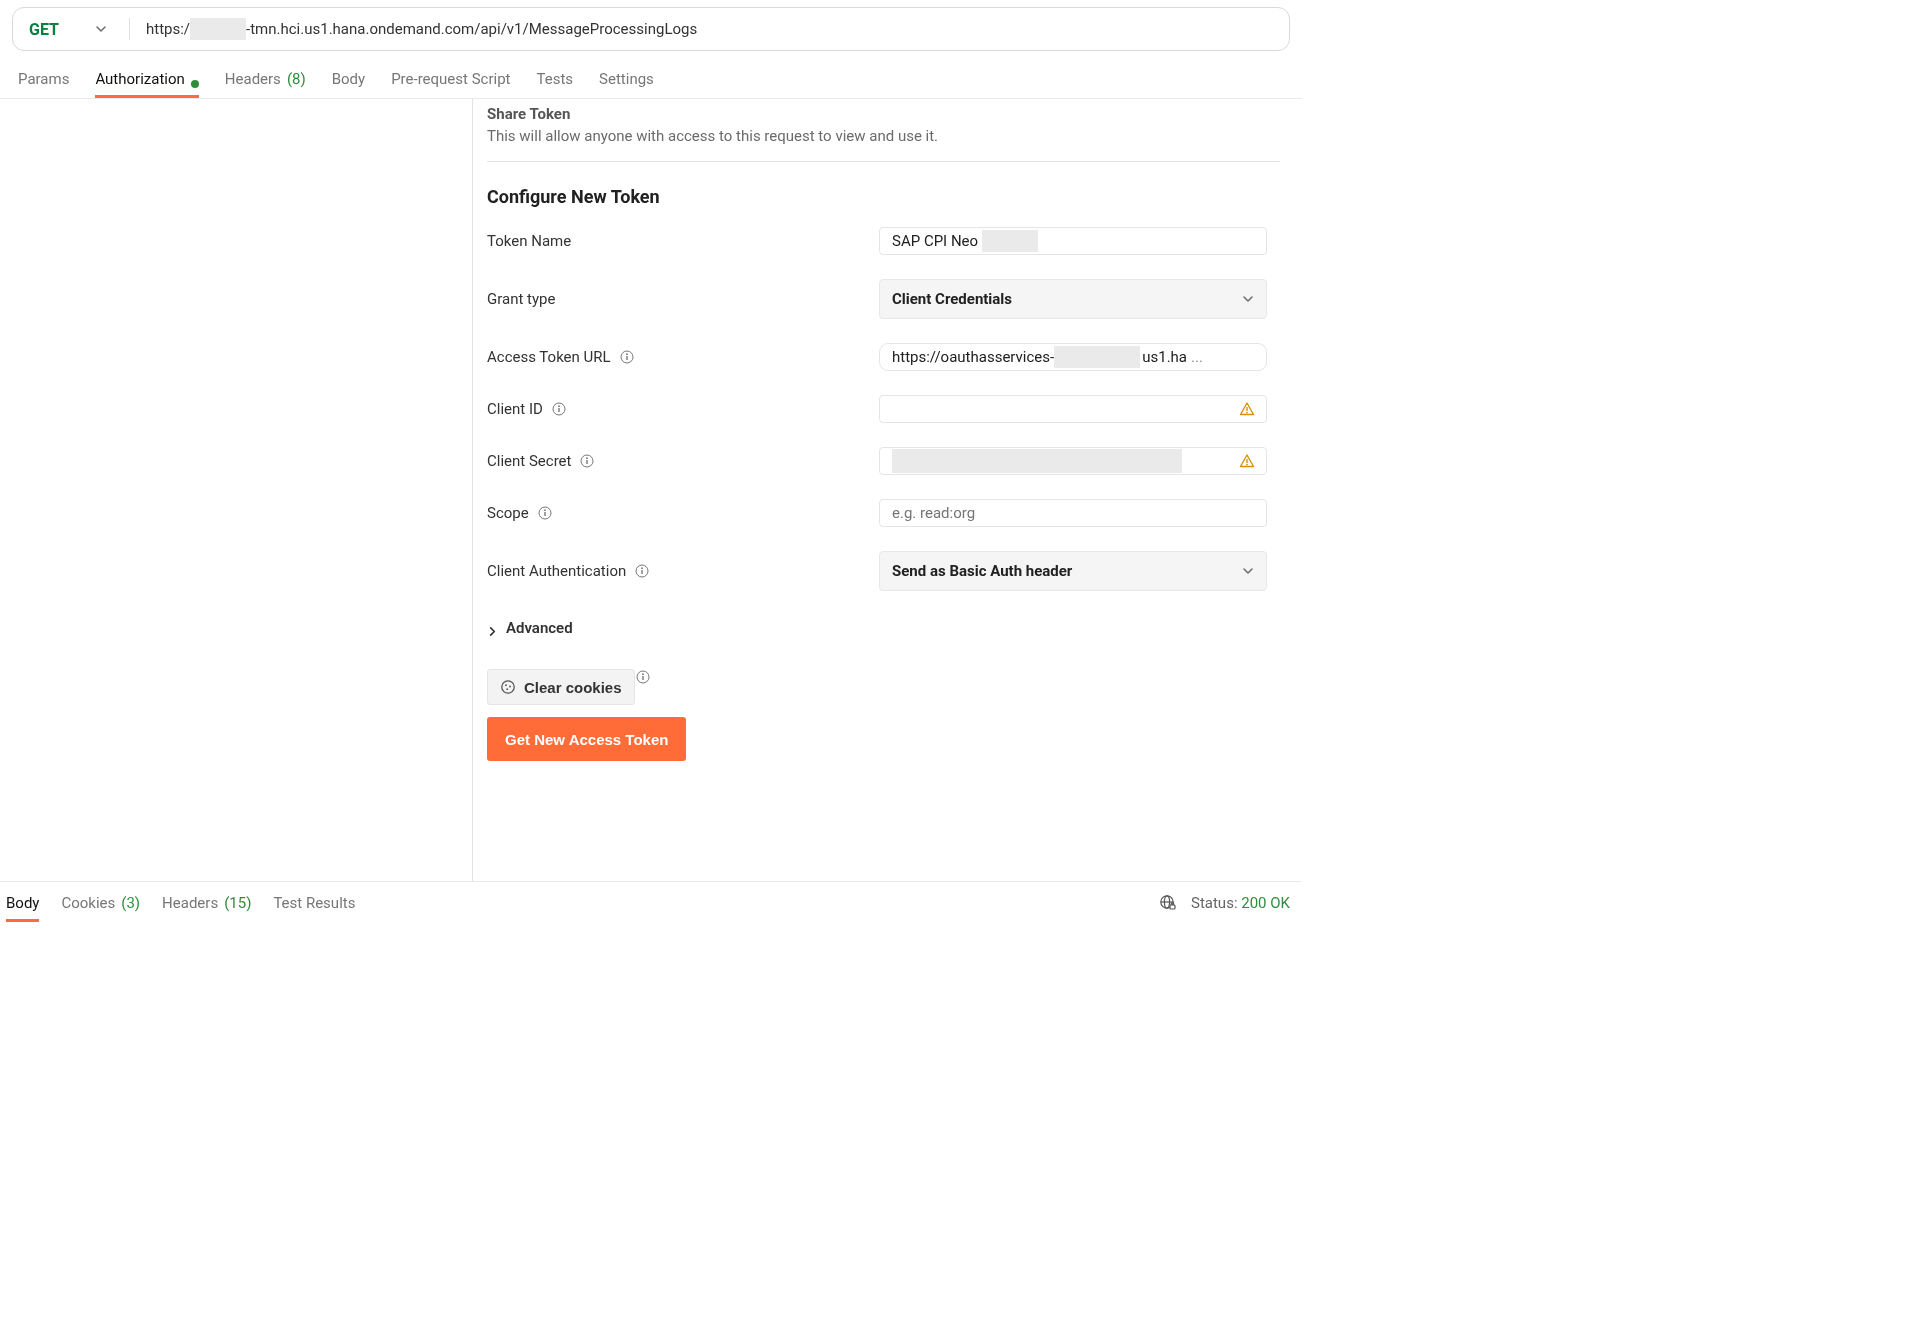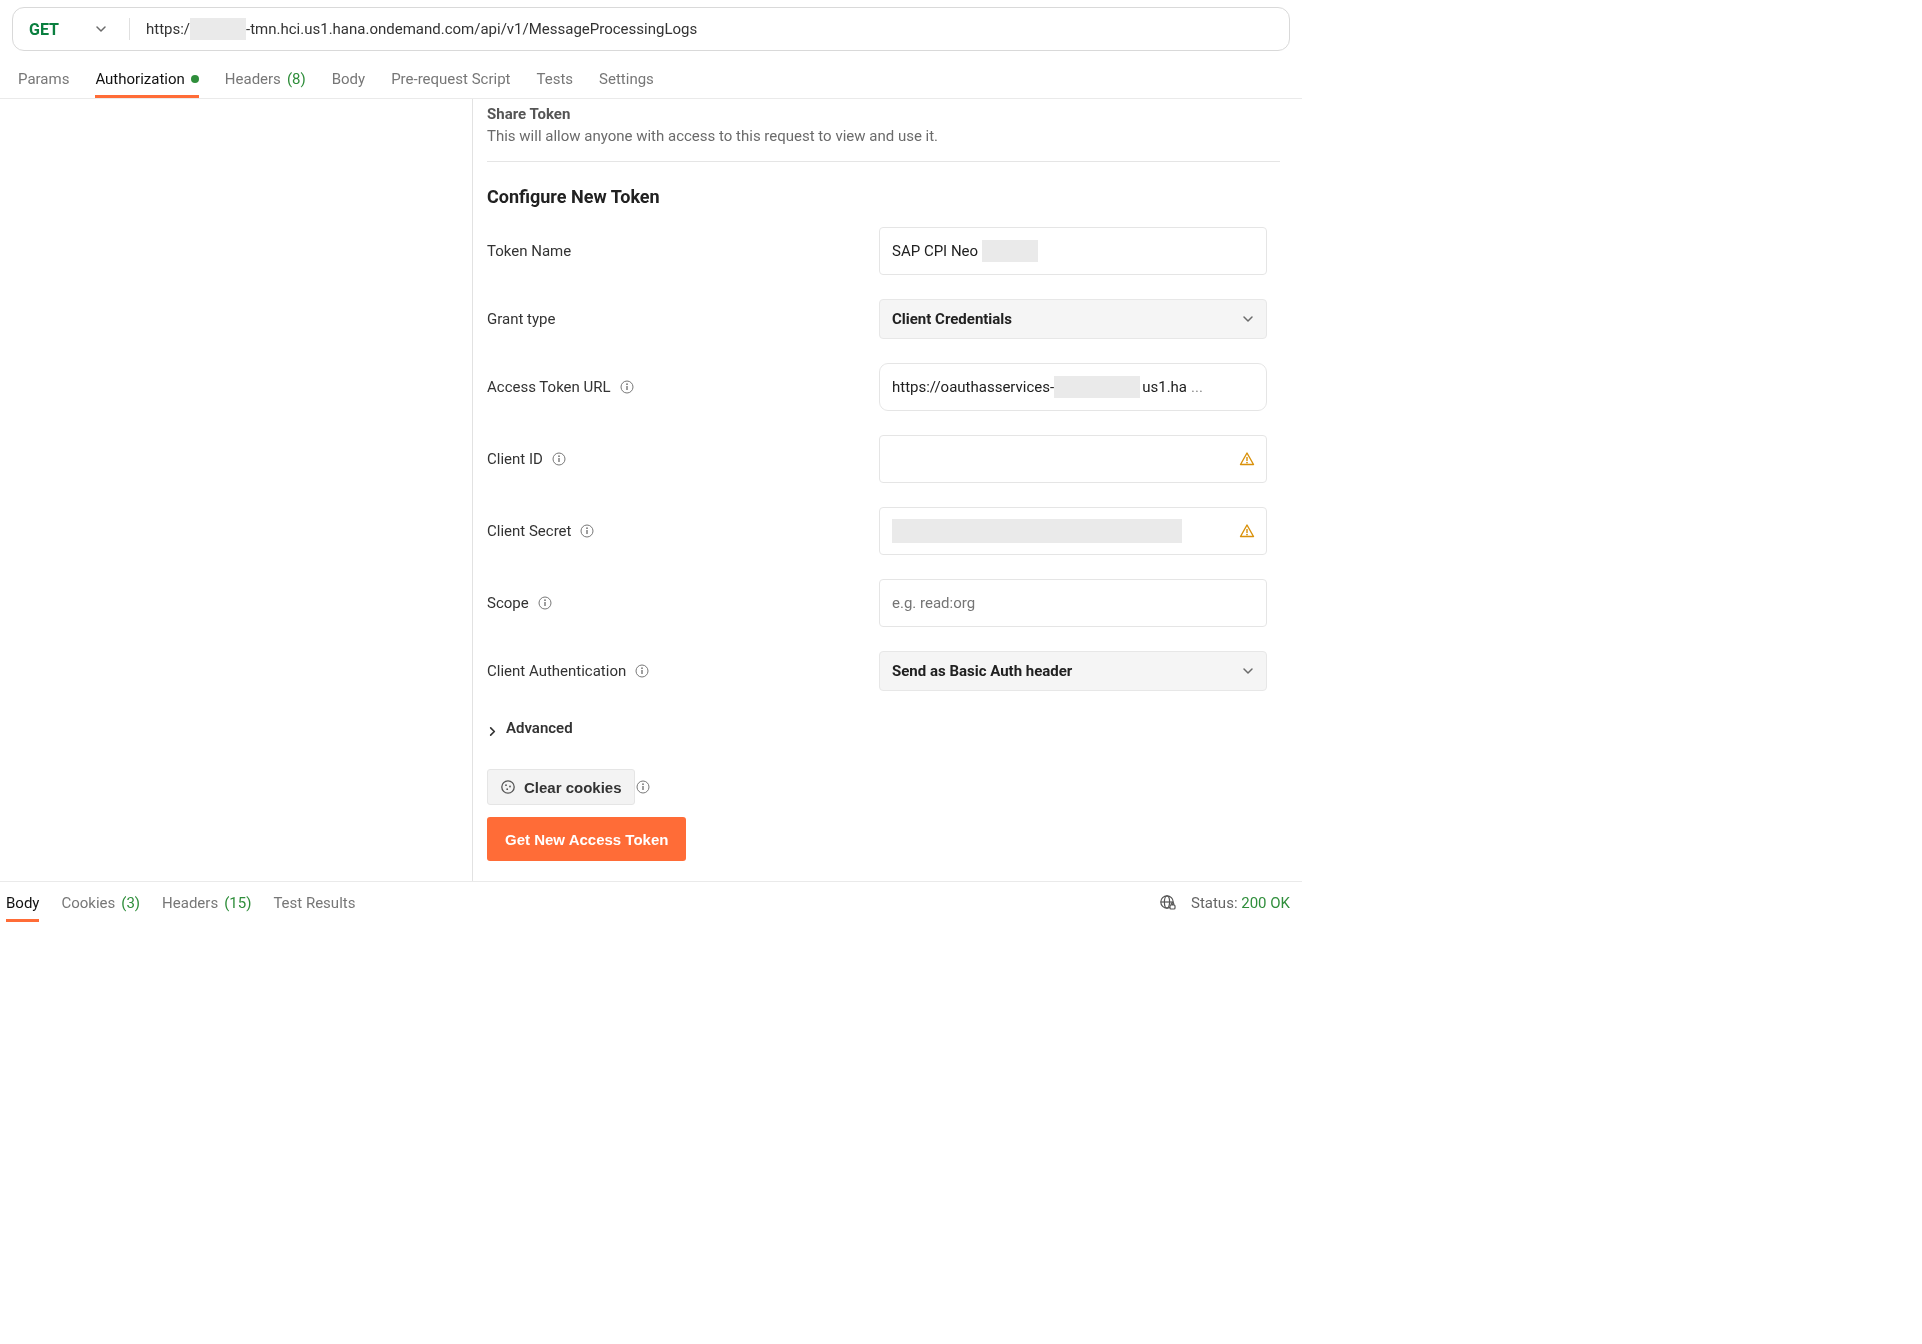--- a/index.html
+++ b/index.html
@@ -73,20 +73,21 @@
   cursor: pointer;
   display: flex;
   align-items: center;
   gap: 6px;
 }
 .tab.active {
   color: #111;
   border-bottom: 3px solid #ff6c37;
   margin-bottom: -1px;
   padding-bottom: 7px;
+  align-items: flex-end;
 }
 .dot { width: 8px; height: 8px; border-radius: 50%; background: #2f8e3b; display: inline-block; }
 .badge { color: #2f8e3b; }
 
 .content {
   display: flex;
   height: calc(100% - 98px - 42px);
 }
 .left-pane { width: 472px; }
 .vsep {
@@ -116,21 +117,21 @@
   color: #333;
   display: flex;
   align-items: center;
   gap: 8px;
   flex-shrink: 0;
 }
 .field-input-wrap { flex: 1; position: relative; max-width: 388px; }
 
 .text-input {
   width: 100%;
-  height: 48px;
+  height: 28px;
   border: 1px solid #e5e5e5;
   border-radius: 4px;
   padding: 0 12px;
   font-size: 15px;
   color: #212121;
   outline: none;
   font-family: inherit;
 }
 .text-input.with-redact { display: flex; align-items: center; }
 .text-input.with-redact .txt-a { white-space: nowrap; }
@@ -424,21 +425,21 @@
 
     <div class="expand-row">
       <span>
         <svg width="11" height="11" viewBox="0 0 12 12">
             <path d="M4 2 L8 6 L4 10" stroke="#333" stroke-width="1.8" fill="none" stroke-linecap="round" stroke-linejoin="round"></path>
           </svg>
       </span>
       <span>Advanced</span>
     </div>
 
-    <div style="display:flex;align-items:center;">
+    <div style="display:flex;align-items:flex-start;">
       <button class="clear-cookies-btn">
         <span>
           <svg width="16" height="16" viewBox="0 0 16 16">
               <circle cx="8" cy="8" r="6.2" stroke="#555" stroke-width="1.3" fill="none"></circle>
               <circle cx="6" cy="6.2" r="0.9" fill="#555"></circle>
               <circle cx="10" cy="7.5" r="0.9" fill="#555"></circle>
               <circle cx="7.2" cy="10.2" r="0.9" fill="#555"></circle>
             </svg>
         </span>
         <span>Clear cookies</span>

